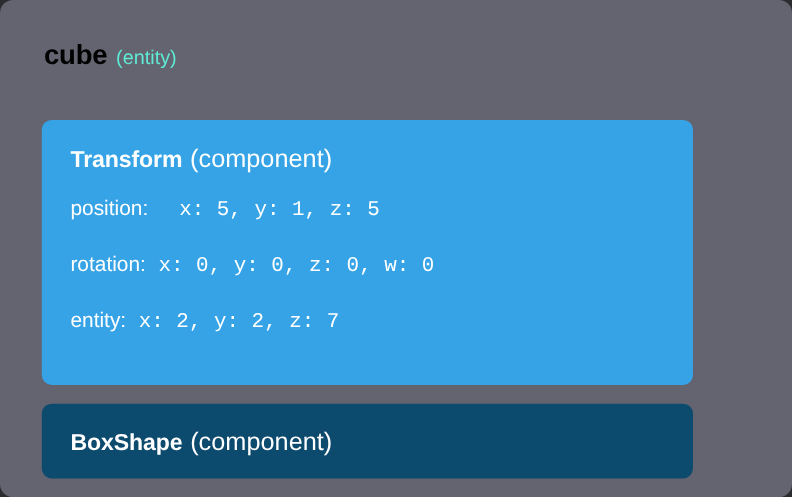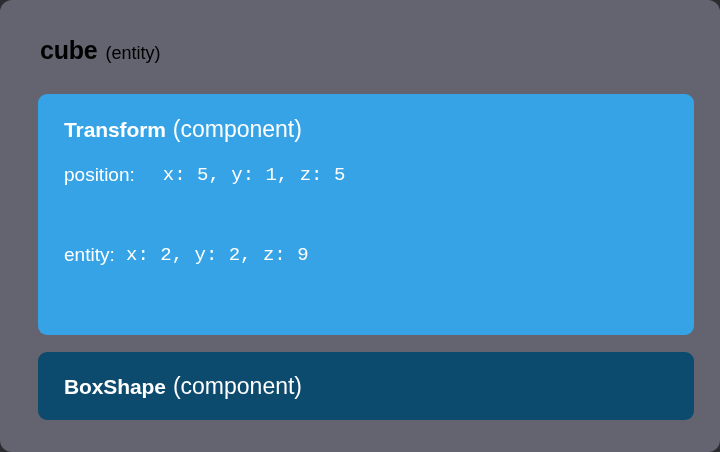--- a/index.html
+++ b/index.html
@@ -39,29 +39,29 @@
   }
   .entity-name {
     font-size: 25px;
     font-weight: bold;
     color: #000000;
     letter-spacing: -0.2px;
   }
   .entity-kind {
     font-size: 18px;
     font-weight: normal;
-    color: #000000;
+    color: #5eead4;
   }
 
   
   .components {
     position: absolute;
     left: 38px;
-    top: 94px;
-    width: 656px;
+    top: 109px;
+    width: 592px;
   }
 
   .component {
     box-sizing: border-box;
     border-radius: 9px;
     width: 100%;
     padding: 0;
     margin-bottom: 17px;
     overflow: hidden;
   }
@@ -134,24 +134,26 @@
       <div class="component-title">
         <span class="component-name">Transform</span>
         <span class="component-kind">(component)</span>
       </div>
       <div class="properties">
         <div class="property-row">
           <span class="property-key">position: </span>
           <span class="property-value">  x: 5, y: 1, z: 5</span>
         </div>
         <div class="property-row">
+          <span class="property-key">rotation:</span>
+          <span class="property-value"> x: 0, y: 0, z: 0, w: 0</span>
         </div>
         <div class="property-row">
           <span class="property-key">entity:</span>
-          <span class="property-value"> x: 2, y: 2, z: 9</span>
+          <span class="property-value"> x: 2, y: 2, z: 7</span>
         </div>
       </div>
     </div>
 
     <div class="component component-boxshape">
       <div class="component-title">
         <span class="component-name">BoxShape</span>
         <span class="component-kind">(component)</span>
       </div>
     </div>

